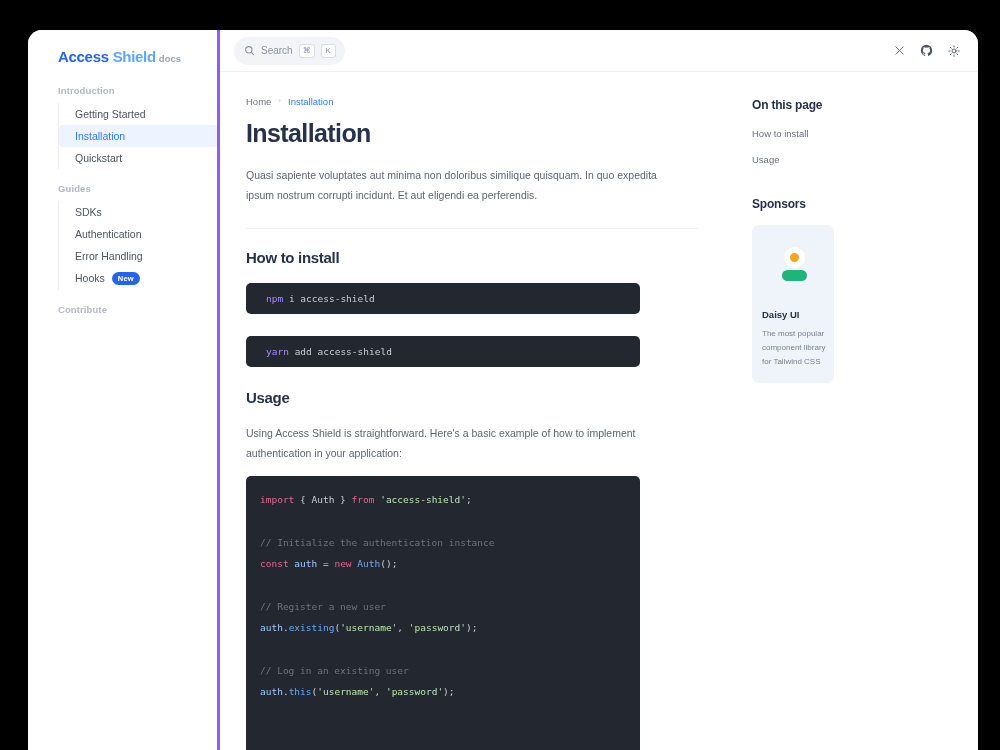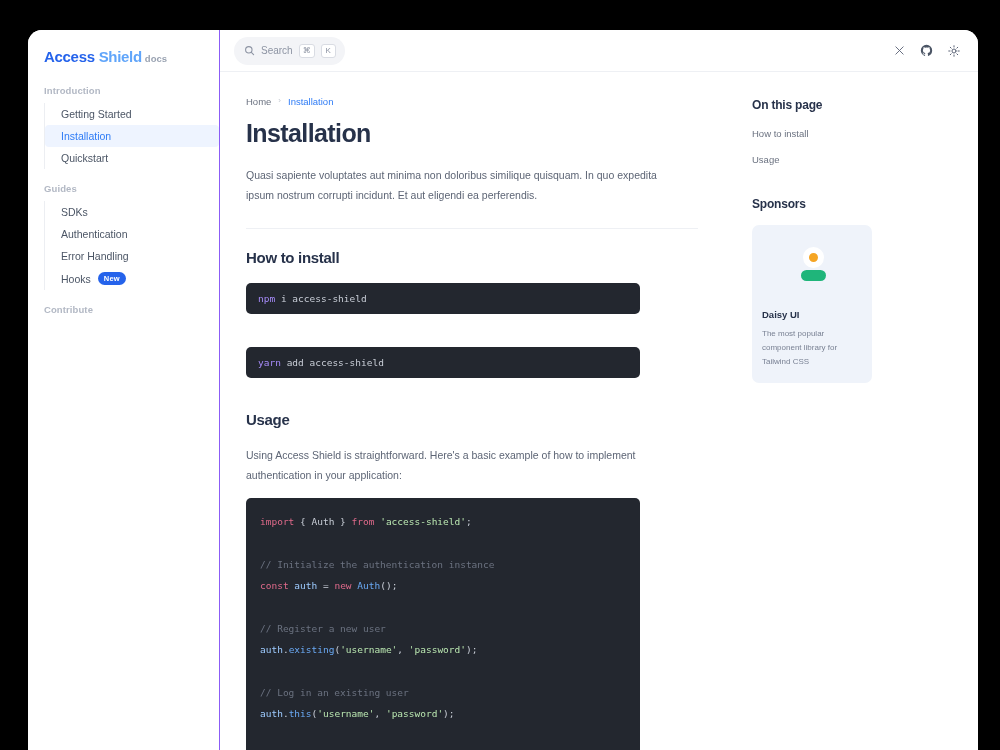--- a/index.html
+++ b/index.html
@@ -14,22 +14,22 @@
     background:#ffffff;
     border-radius:14px 14px 0 0;
     overflow:hidden;
     display:flex;
   }
 
   
   .sidebar {
     width:192px; flex:0 0 192px; height:100%;
     background:#ffffff;
-    border-right:1px solid #8b5cf6;
-    padding:16px 0 0 0;
+    border-right:3px solid #8b5cf6;
+    padding:16px 0 0 14px;
   }
   .brand {
     padding:2px 0 0 16px;
     font-size:15px; font-weight:bold;
     letter-spacing:-.3px;
     white-space:nowrap;
   }
   .brand .b1 { color:#2563eb; }
   .brand .b2 { color:#60a5fa; }
   .brand .b3 {
@@ -41,21 +41,21 @@
     font-size:9.5px; color:#b2b8c4; font-weight:bold;
     padding:0 0 0 16px; margin-bottom:7px;
     letter-spacing:.1px;
   }
   .nav-items {
     border-left:1px solid #eceef2;
     margin-left:16px;
     margin-bottom:14px;
   }
   .nav-item {
-    display:flex; align-items:flex-end; gap:7px;
+    display:flex; align-items:flex-start; gap:7px;
     font-size:10.5px; color:#4b5565;
     padding:5px 8px 5px 16px;
     border-radius:4px;
     cursor:pointer; white-space:nowrap;
   }
   .nav-item.active {
     background:#eef4ff; color:#2f7cf6; font-weight:500;
   }
   .badge-new {
     background:#2563eb; color:#fff;
@@ -125,22 +125,22 @@
     letter-spacing:-.3px; margin-bottom:17px;
   }
   p.caption {
     font-size:10px; color:#7a8294; margin-bottom:12px;
   }
 
   .codeblock {
     background:#23272f;
     border-radius:5px;
     max-width:394px;
-    padding:10px 12px;
-    margin-bottom:33px;
+    padding:10px 20px;
+    margin-bottom:22px;
     font-family:"DejaVu Sans Mono", monospace;
     font-size:9.5px;
     color:#c8cdd6;
     white-space:pre;
   }
   .codeblock.big {
     padding:13px 14px;
     margin-bottom:0;
     line-height:2.25;
   }
@@ -160,21 +160,21 @@
   .toc h3 {
     font-size:12px; color:#27324a; font-weight:bold;
     margin-bottom:16px; letter-spacing:-.2px;
   }
   .toc-link {
     font-size:9.5px; color:#6b7280;
     margin-bottom:15px; cursor:pointer; display:block;
   }
   .toc h3.sponsors-title { margin-top:32px; margin-bottom:14px; }
   .sponsor-card {
-    width:120px; background:#eff3fa;
+    width:82px; background:#eff3fa;
     border-radius:7px;
     padding:22px 7px 14px 10px;
     cursor:pointer;
   }
   .sponsor-logo {
     width:100%; display:flex; flex-direction:column;
     align-items:center; margin-bottom:28px;
   }
   .logo-circle {
     width:21px; height:21px; border-radius:50%;

